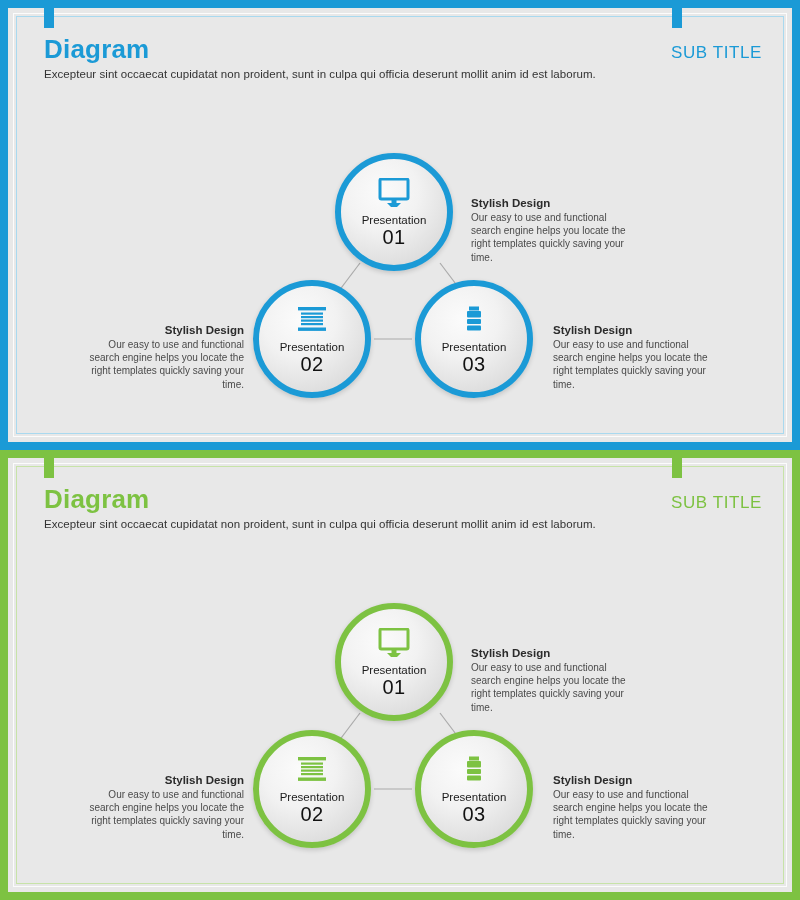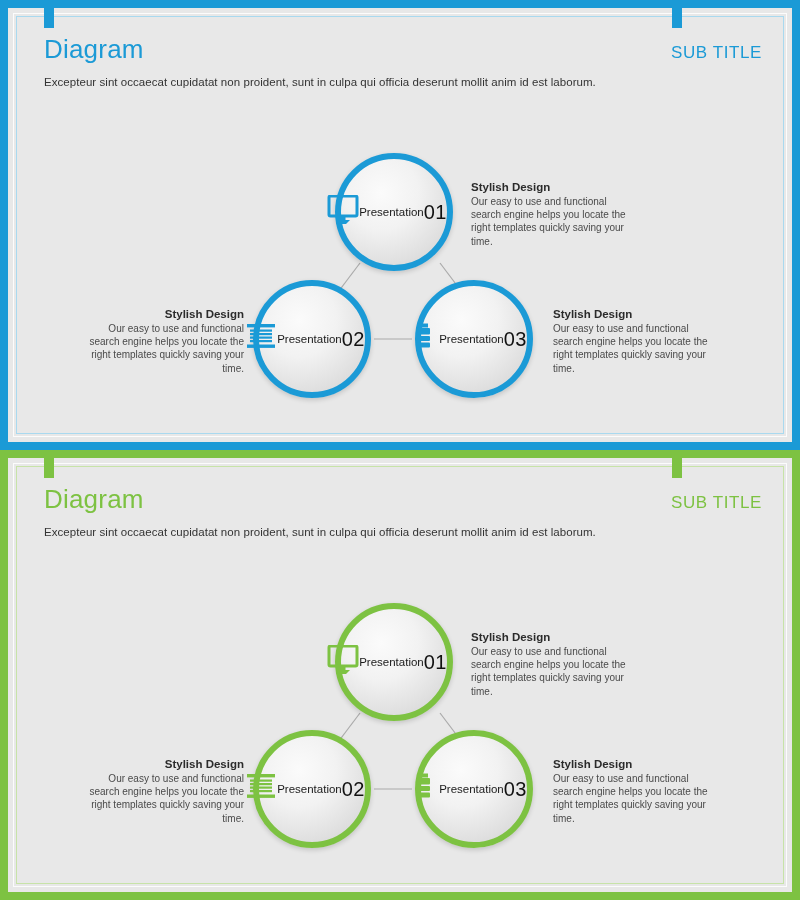--- a/index.html
+++ b/index.html
@@ -63,38 +63,38 @@
   }
   .tab.left  { left: 44px; }
   .tab.right { left: 672px; }
 
   
   .slide-title {
     position: absolute;
     left: 36px;
     top: 26px;
     font-size: 26px;
-    font-weight: normal;
+    font-weight: bold;
     letter-spacing: 0.2px;
     color: var(--accent);
     z-index: 3;
   }
   .slide-subtitle {
     position: absolute;
     right: 30px;
     top: 35px;
     font-size: 17px;
     letter-spacing: 0.6px;
     color: var(--accent);
     z-index: 3;
   }
   .slide-lead {
     position: absolute;
     left: 36px;
-    top: 68px;
+    top: 60px;
     font-size: 11.5px;
     color: #333333;
     letter-spacing: 0.05px;
     z-index: 3;
   }
 
   
   .diagram {
     position: absolute;
     left: 0;
@@ -113,23 +113,23 @@
 
   .node {
     position: absolute;
     width: 118px;
     height: 118px;
     border-radius: 50%;
     border: 6px solid var(--accent);
     background: radial-gradient(circle at 38% 32%, #fbfbfb 0%, #f2f2f2 38%, #e0e0e0 72%, #cfcfcf 100%);
     box-shadow: 0 2px 5px rgba(0,0,0,0.16);
     display: flex;
-    flex-direction: row;
+    flex-direction: column;
     align-items: center;
-    justify-content: flex-end;
+    justify-content: center;
     z-index: 3;
   }
   .node-1 { left: 327px; top: 145px; }
   .node-2 { left: 245px; top: 272px; }
   .node-3 { left: 407px; top: 272px; }
 
   .node-icon {
     height: 34px;
     display: flex;
     align-items: center;
@@ -146,20 +146,21 @@
     color: #111111;
     line-height: 1.1;
     letter-spacing: 0.5px;
   }
 
   
   .info {
     position: absolute;
     width: 158px;
     z-index: 3;
+    margin-top: 16px;
   }
   .info-title {
     font-size: 11.5px;
     font-weight: bold;
     color: #2b2b2b;
     margin-bottom: 2px;
   }
   .info-body {
     font-size: 10px;
     line-height: 1.32;

